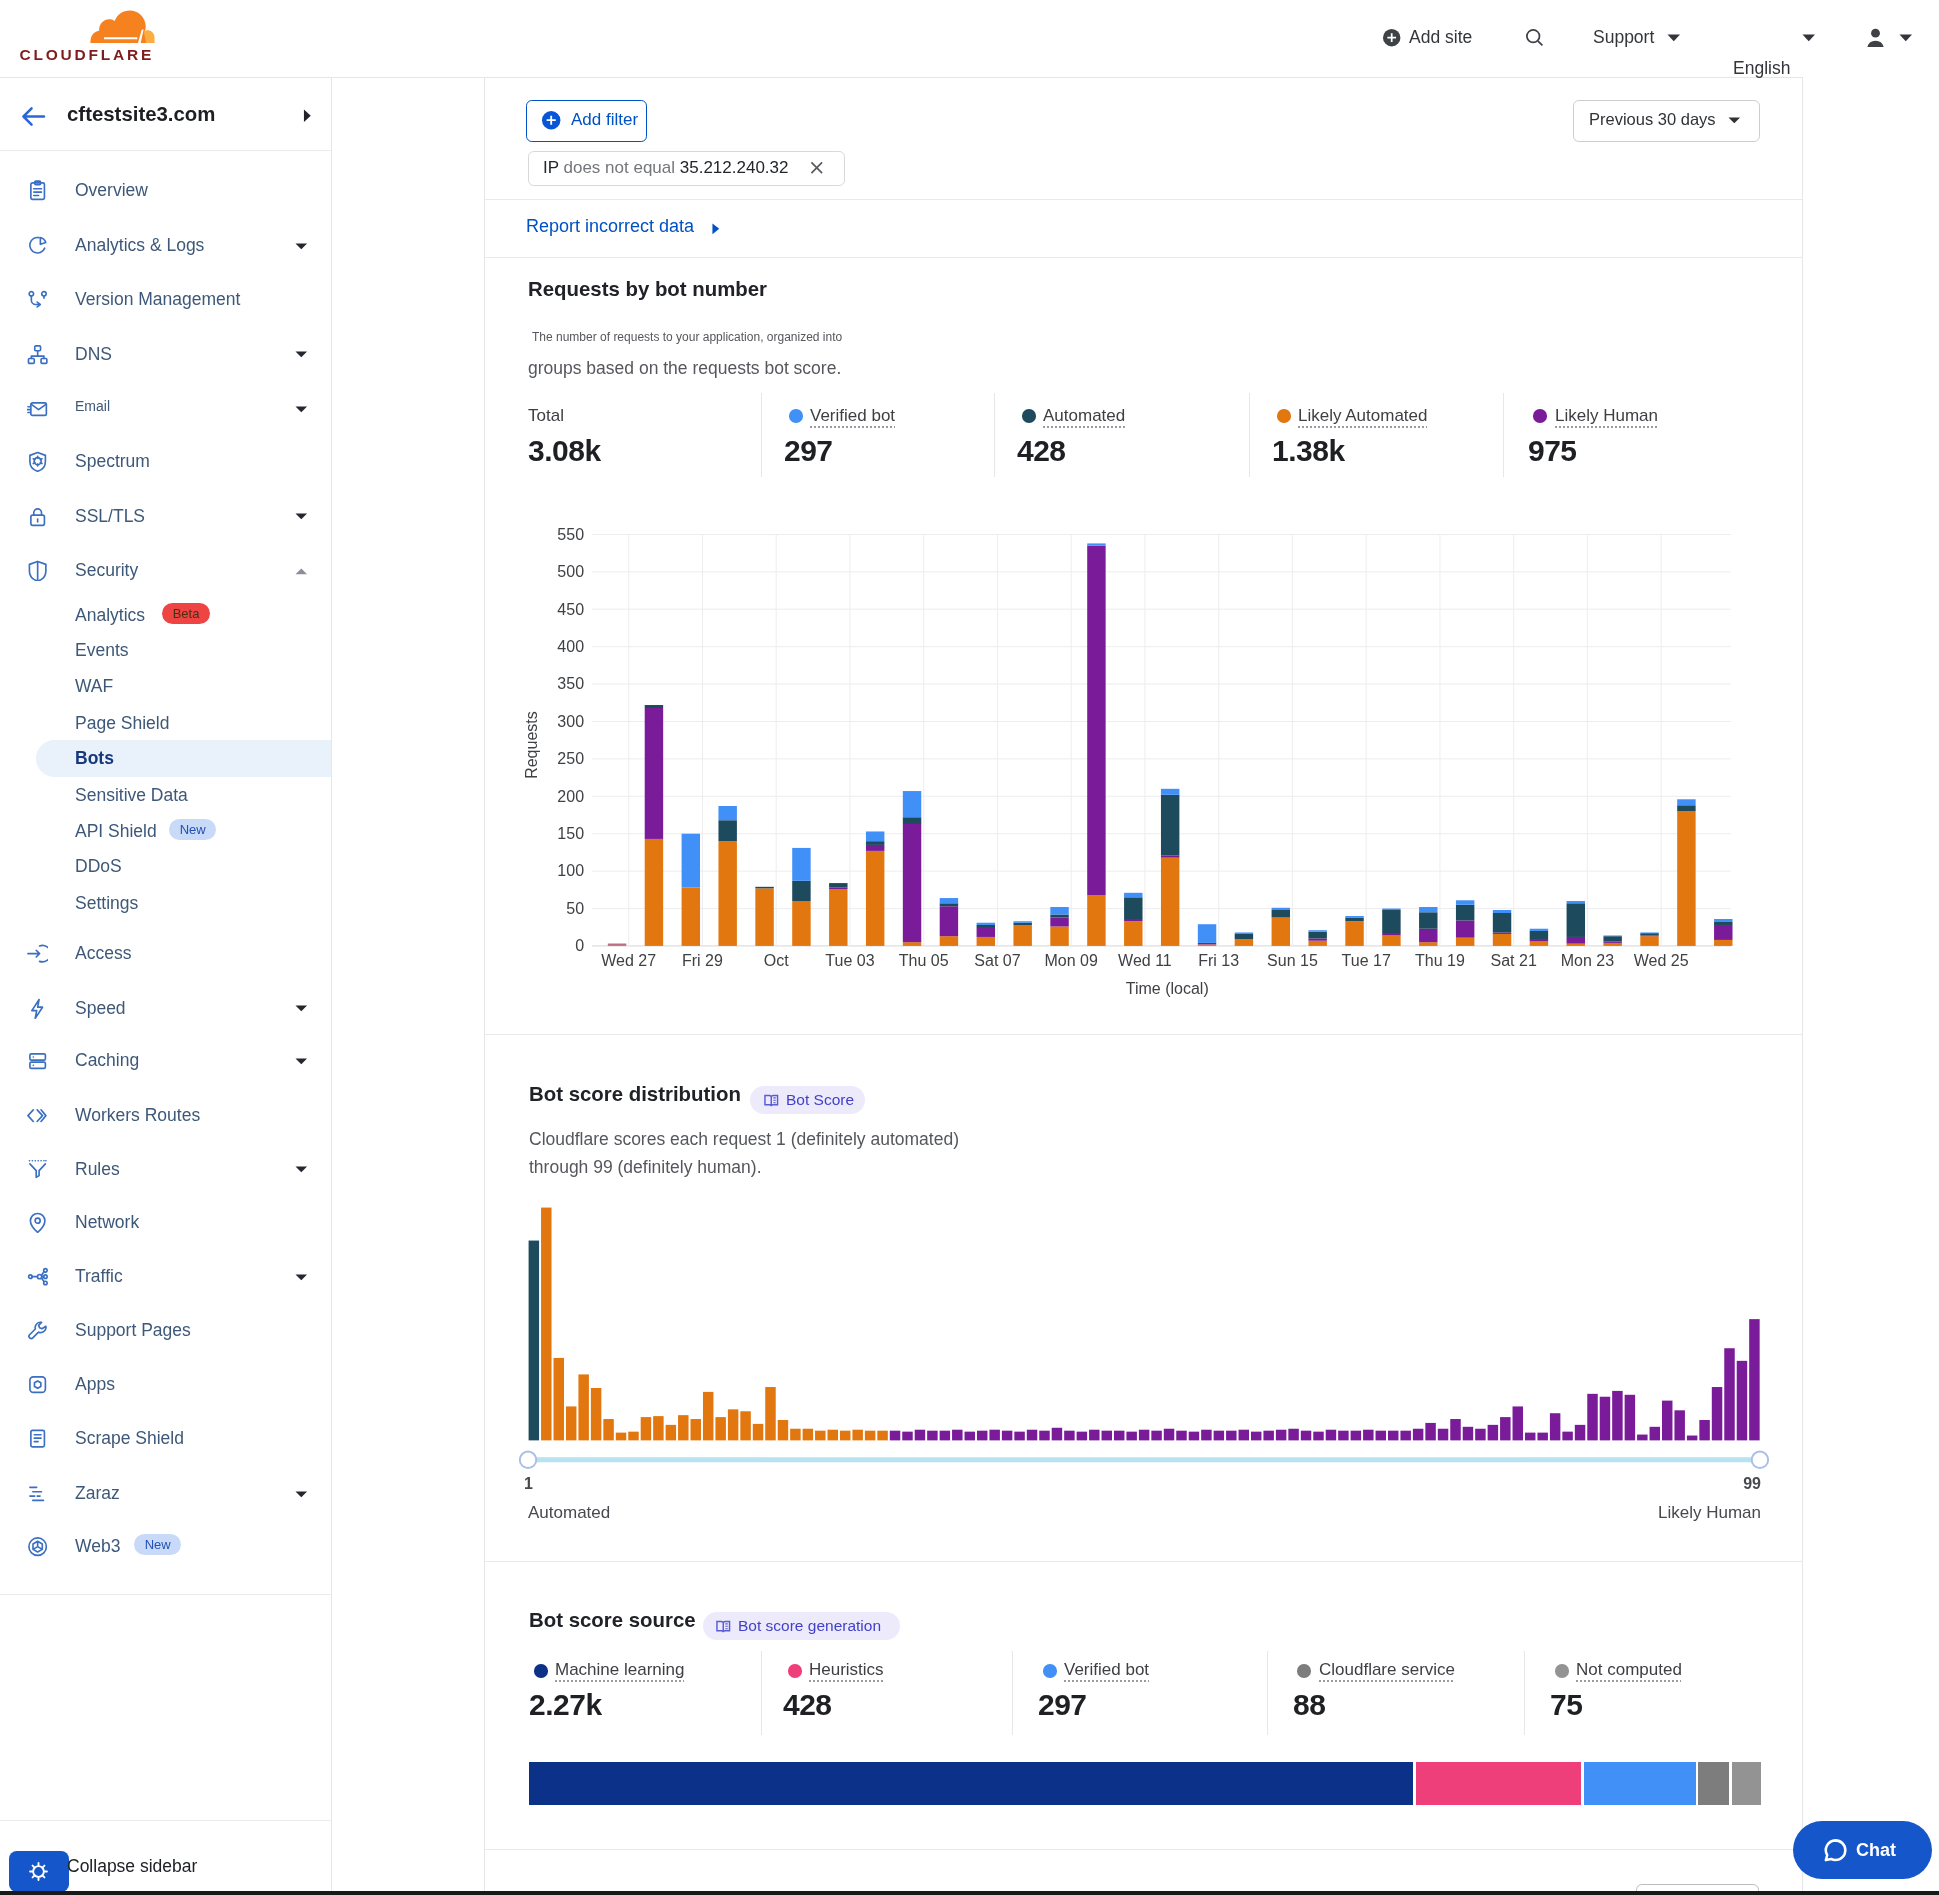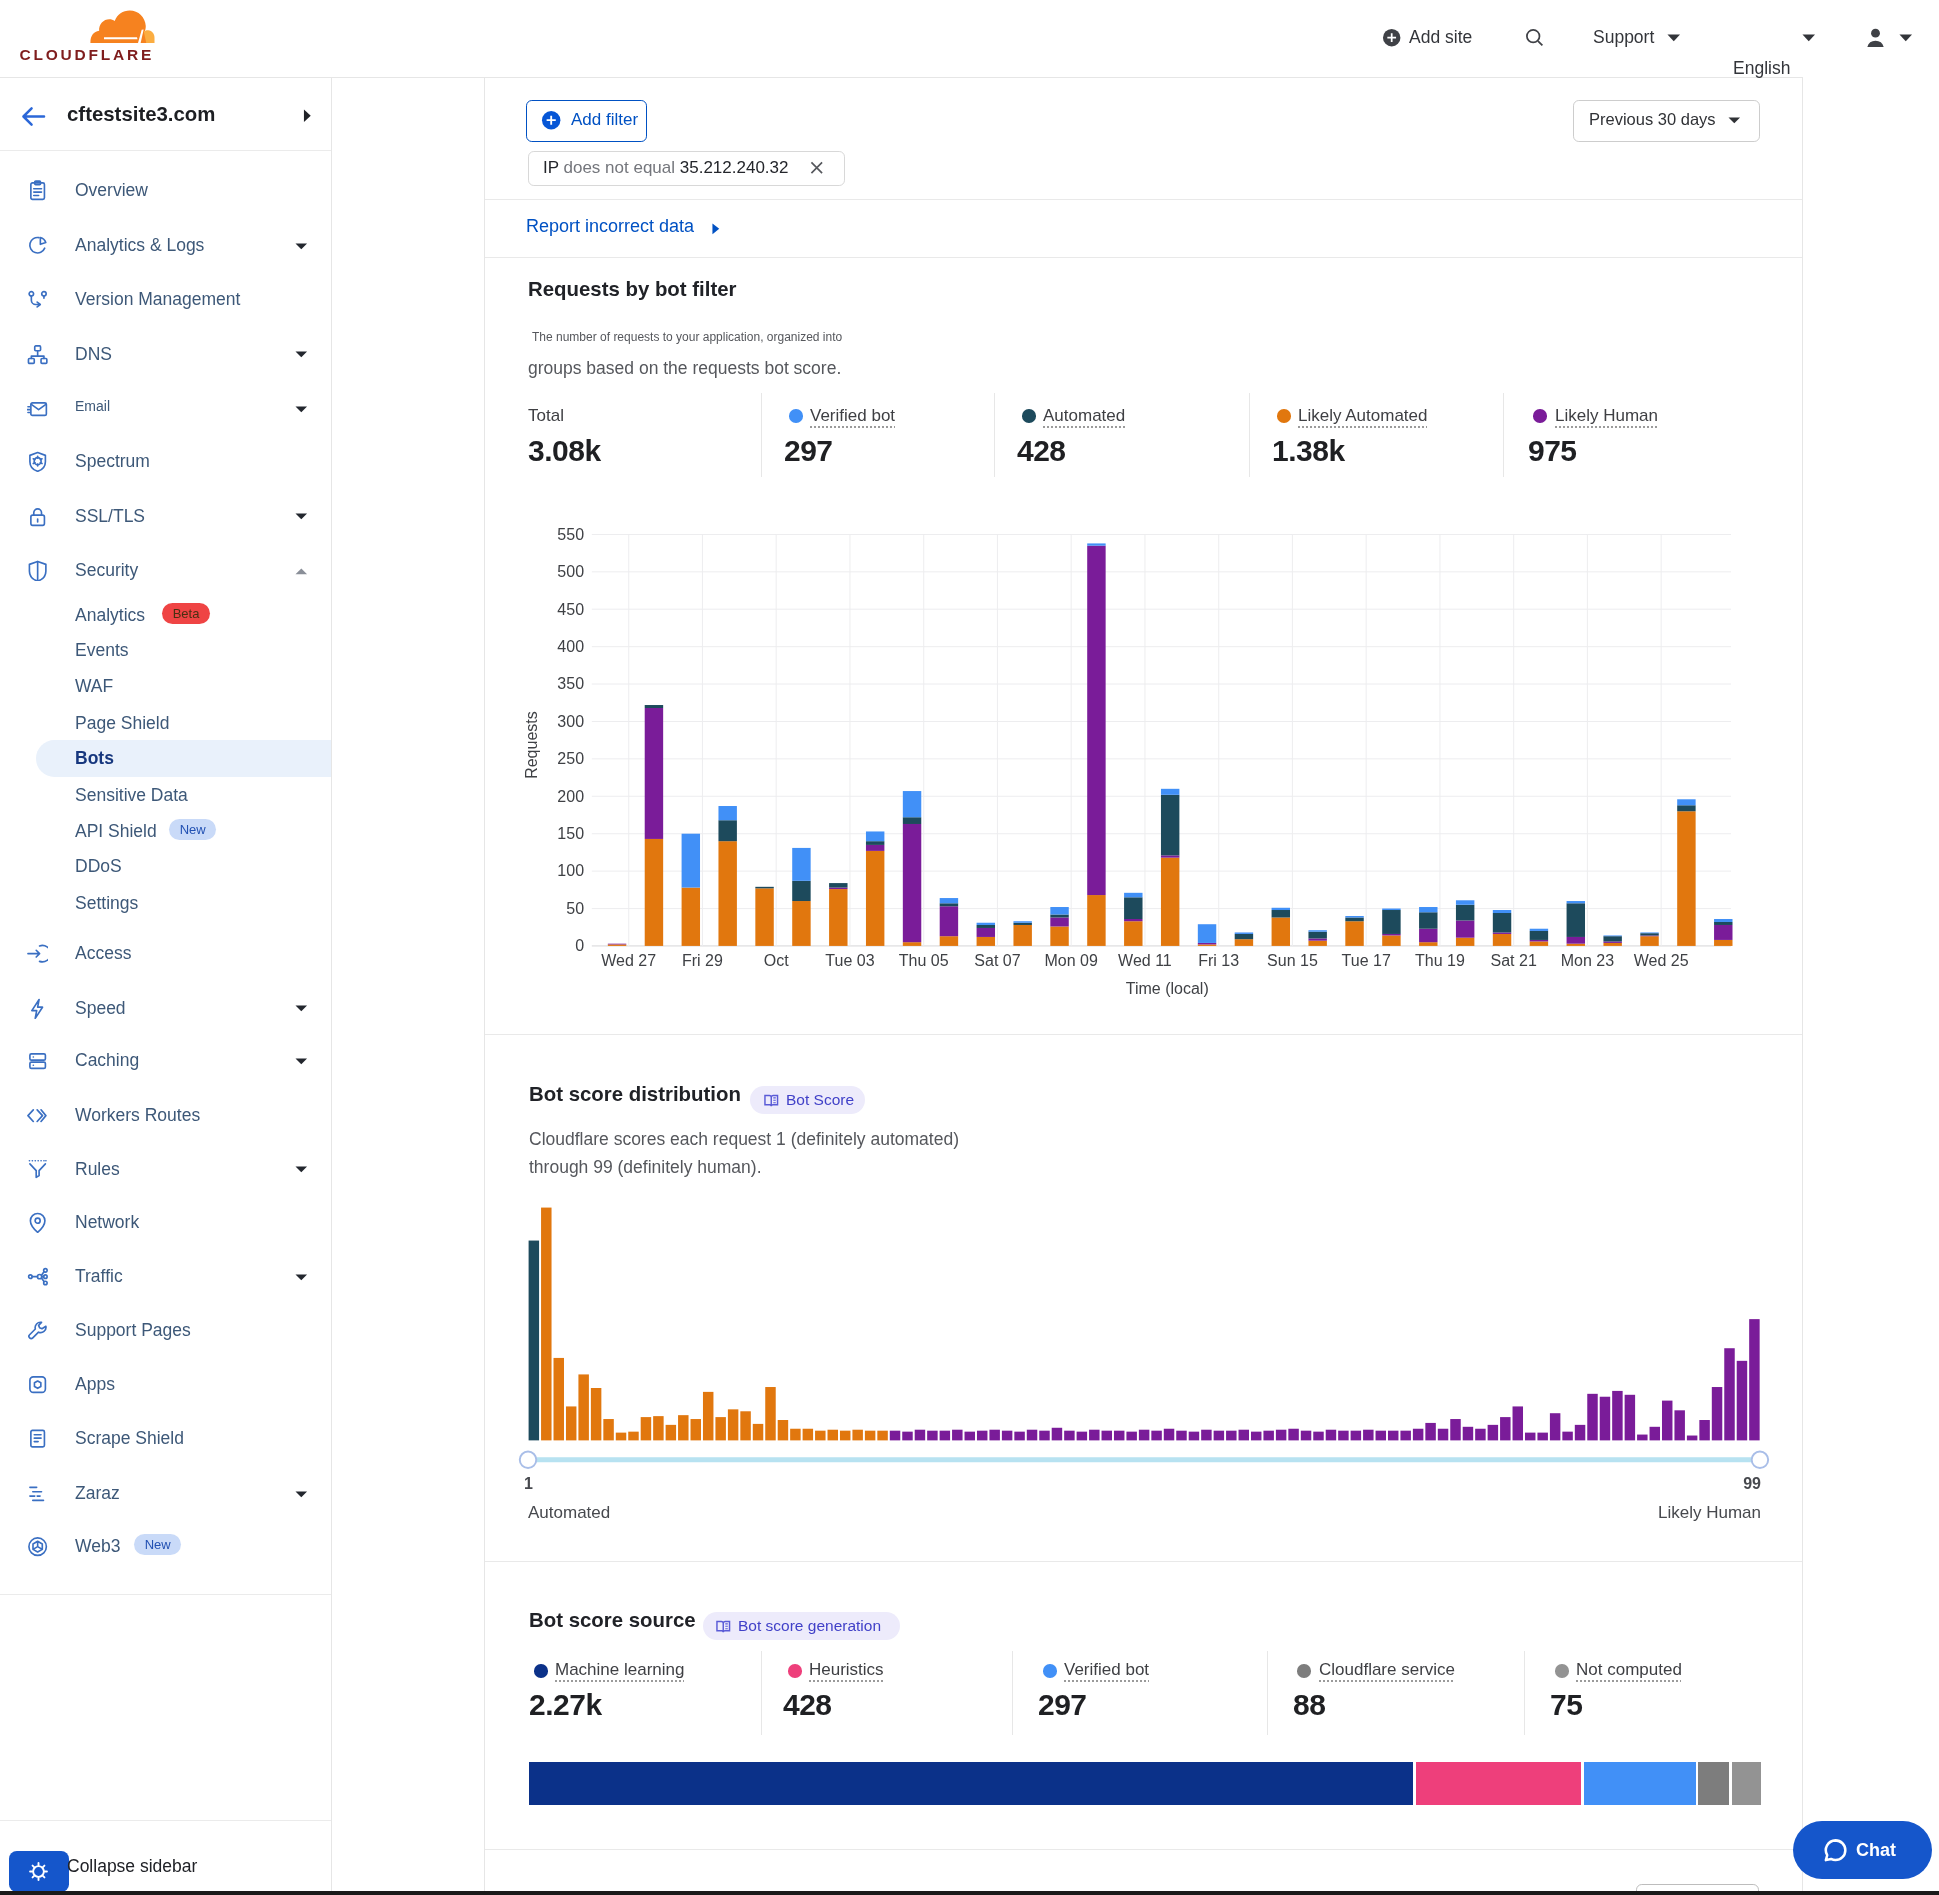--- a/index.html
+++ b/index.html
@@ -260,21 +260,21 @@
 <div style="position:absolute;left:1589px;top:110px;font-size:16.5px;color:#303236;font-weight:400;letter-spacing:0;white-space:nowrap;">Previous 30 days</div>
 <svg style="position:absolute;left:1727px;top:116px" width="14.6" height="8.7" viewBox="0 0 15 9">
     <path d="M1.5 1.5l6 6 6-6z" fill="#303236"></path>
   </svg>
 <div style="position:absolute;left:485px;top:199px;width:1317px;height:1px;background:#E9E9E9"></div>
 <div style="position:absolute;left:526px;top:216px;font-size:18px;color:#0051C3;font-weight:400;letter-spacing:0;white-space:nowrap;">Report incorrect data</div>
 <svg style="position:absolute;left:711px;top:222px" width="9.7" height="13.6" viewBox="0 0 10 14">
     <path d="M1.5 1.5l7 5.5-7 5.5z" fill="#0051C3"></path>
   </svg>
 <div style="position:absolute;left:485px;top:257px;width:1317px;height:1px;background:#E9E9E9"></div>
-<div style="position:absolute;left:528px;top:278px;font-size:20.4px;color:#202227;font-weight:700;letter-spacing:0;white-space:nowrap;">Requests by bot filter</div>
+<div style="position:absolute;left:528px;top:278px;font-size:20.4px;color:#202227;font-weight:700;letter-spacing:0;white-space:nowrap;">Requests by bot number</div>
 <div style="position:absolute;left:532px;top:330px;font-size:12px;color:#55575C;font-weight:400;letter-spacing:0;white-space:nowrap;">The number of requests to your application, organized into</div>
 <div style="position:absolute;left:528px;top:358px;font-size:17.5px;color:#55575C;font-weight:400;letter-spacing:0;white-space:nowrap;">groups based on the requests bot score.</div>
 <div style="position:absolute;left:528px;top:406px;font-size:17px;color:#3E3F43;font-weight:400;letter-spacing:0;white-space:nowrap;">Total</div>
 <div style="position:absolute;left:528px;top:434px;font-size:30px;color:#1F2023;font-weight:700;letter-spacing:-0.5px;white-space:nowrap;">3.08k</div>
 <div style="position:absolute;left:789px;top:409px;width:13.6px;height:13.6px;border-radius:50%;background:#4190F7"></div>
 <div style="position:absolute;left:810px;top:406px;font-size:17px;color:#3E3F43;font-weight:400;letter-spacing:0;white-space:nowrap;"><span style="text-decoration:underline dotted #9B9B9B;text-underline-offset:4.9px;text-decoration-thickness:1.9px;">Verified bot</span></div>
 <div style="position:absolute;left:784px;top:434px;font-size:30px;color:#1F2023;font-weight:700;letter-spacing:-0.5px;white-space:nowrap;">297</div>
 <div style="position:absolute;left:1022px;top:409px;width:13.6px;height:13.6px;border-radius:50%;background:#1D4A5C"></div>
 <div style="position:absolute;left:1043px;top:406px;font-size:17px;color:#3E3F43;font-weight:400;letter-spacing:0;white-space:nowrap;"><span style="text-decoration:underline dotted #9B9B9B;text-underline-offset:4.9px;text-decoration-thickness:1.9px;">Automated</span></div>
 <div style="position:absolute;left:1017px;top:434px;font-size:30px;color:#1F2023;font-weight:700;letter-spacing:-0.5px;white-space:nowrap;">428</div>

